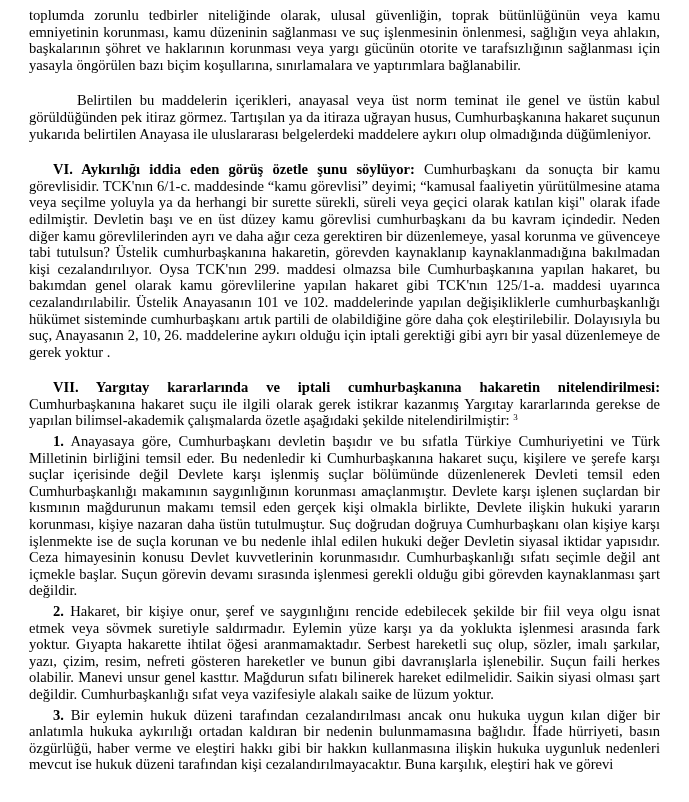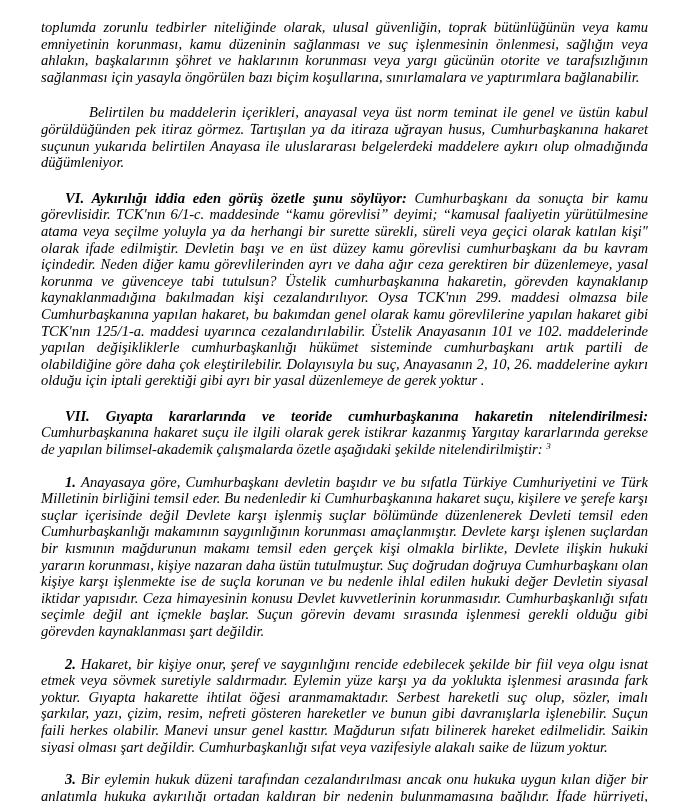--- a/index.html
+++ b/index.html
@@ -18,23 +18,22 @@
       left: 25px;
       top: 3px;
       width: 639px;
       font-family: "Liberation Serif", "DejaVu Serif", serif;
       font-size: 14.6px;
       line-height: 16.6px;
       color: #000000;
       text-align: justify;
     }
     .para {
-      margin: 16px;
+      margin: 4px;
       text-align: justify;
-      font-style: italic;
     }
     .indent-wide { text-indent: 48px; }
     .indent-narrow { text-indent: 24px; }
     .gap-after { margin-bottom: 19px; }
     .bold { font-weight: bold; }
     sup {
       font-size: 9px;
       line-height: 0;
       vertical-align: 5px;
     }
@@ -46,21 +45,21 @@
 
   <p class="para gap-after">toplumda zorunlu tedbirler niteliğinde olarak, ulusal güvenliğin, toprak bütünlüğünün veya kamu emniyetinin korunması, kamu düzeninin sağlanması ve suç işlenmesinin önlenmesi, sağlığın veya ahlakın, başkalarının şöhret ve haklarının korunması veya yargı gücünün otorite ve tarafsızlığının sağlanması için yasayla öngörülen bazı biçim koşullarına, sınırlamalara ve yaptırımlara bağlanabilir.</p>
 
   <p class="para indent-wide gap-after">Belirtilen bu maddelerin içerikleri, anayasal veya üst norm teminat ile genel ve üstün kabul görüldüğünden pek itiraz görmez. Tartışılan ya da itiraza uğrayan husus, Cumhurbaşkanına hakaret suçunun yukarıda belirtilen Anayasa ile uluslararası belgelerdeki maddelere aykırı olup olmadığında düğümleniyor.</p>
 
   <p class="para indent-narrow gap-after">
     <span class="bold">VI. Aykırılığı iddia eden görüş özetle şunu söylüyor:</span><span> Cumhurbaşkanı da sonuçta bir kamu görevlisidir. TCK'nın 6/1-c. maddesinde “kamu görevlisi” deyimi; “kamusal faaliyetin yürütülmesine atama veya seçilme yoluyla ya da herhangi bir surette sürekli, süreli veya geçici olarak katılan kişi" olarak ifade edilmiştir. Devletin başı ve en üst düzey kamu görevlisi cumhurbaşkanı da bu kavram içindedir. Neden diğer kamu görevlilerinden ayrı ve daha ağır ceza gerektiren bir düzenlemeye, yasal korunma ve güvenceye tabi tutulsun? Üstelik cumhurbaşkanına hakaretin, görevden kaynaklanıp kaynaklanmadığına bakılmadan kişi cezalandırılıyor. Oysa TCK'nın 299. maddesi olmazsa bile Cumhurbaşkanına yapılan hakaret, bu bakımdan genel olarak kamu görevlilerine yapılan hakaret gibi TCK'nın 125/1-a. maddesi uyarınca cezalandırılabilir. Üstelik Anayasanın 101 ve 102. maddelerinde yapılan değişikliklerle cumhurbaşkanlığı hükümet sisteminde cumhurbaşkanı artık partili de olabildiğine göre daha çok eleştirilebilir. Dolayısıyla bu suç, Anayasanın 2, 10, 26. maddelerine aykırı olduğu için iptali gerektiği gibi ayrı bir yasal düzenlemeye de gerek yoktur .</span>
   </p>
 
   <p class="para indent-narrow">
-    <span class="bold">VII. Gıyapta kararlarında ve teoride cumhurbaşkanına hakaretin nitelendirilmesi:</span><span> Cumhurbaşkanına hakaret suçu ile ilgili olarak gerek istikrar kazanmış Yargıtay kararlarında gerekse de yapılan bilimsel-akademik çalışmalarda özetle aşağıdaki şekilde nitelendirilmiştir: </span><sup>3</sup>
+    <span class="bold">VII. Yargıtay kararlarında ve iptali cumhurbaşkanına hakaretin nitelendirilmesi:</span><span> Cumhurbaşkanına hakaret suçu ile ilgili olarak gerek istikrar kazanmış Yargıtay kararlarında gerekse de yapılan bilimsel-akademik çalışmalarda özetle aşağıdaki şekilde nitelendirilmiştir: </span><sup>3</sup>
   </p>
 
   <p class="para indent-narrow">
     <span class="bold">1.</span><span> Anayasaya göre, Cumhurbaşkanı devletin başıdır ve bu sıfatla Türkiye Cumhuriyetini ve Türk Milletinin birliğini temsil eder. Bu nedenledir ki Cumhurbaşkanına hakaret suçu, kişilere ve şerefe karşı suçlar içerisinde değil Devlete karşı işlenmiş suçlar bölümünde düzenlenerek Devleti temsil eden Cumhurbaşkanlığı makamının saygınlığının korunması amaçlanmıştır. Devlete karşı işlenen suçlardan bir kısmının mağdurunun makamı temsil eden gerçek kişi olmakla birlikte, Devlete ilişkin hukuki yararın korunması, kişiye nazaran daha üstün tutulmuştur. Suç doğrudan doğruya Cumhurbaşkanı olan kişiye karşı işlenmekte ise de suçla korunan ve bu nedenle ihlal edilen hukuki değer Devletin siyasal iktidar yapısıdır. Ceza himayesinin konusu Devlet kuvvetlerinin korunmasıdır. Cumhurbaşkanlığı sıfatı seçimle değil ant içmekle başlar. Suçun görevin devamı sırasında işlenmesi gerekli olduğu gibi görevden kaynaklanması şart değildir.</span>
   </p>
 
   <p class="para indent-narrow">
     <span class="bold">2.</span><span> Hakaret, bir kişiye onur, şeref ve saygınlığını rencide edebilecek şekilde bir fiil veya olgu isnat etmek veya sövmek suretiyle saldırmadır. Eylemin yüze karşı ya da yoklukta işlenmesi arasında fark yoktur. Gıyapta hakarette ihtilat öğesi aranmamaktadır. Serbest hareketli suç olup, sözler, imalı şarkılar, yazı, çizim, resim, nefreti gösteren hareketler ve bunun gibi davranışlarla işlenebilir. Suçun faili herkes olabilir. Manevi unsur genel kasttır. Mağdurun sıfatı bilinerek hareket edilmelidir. Saikin siyasi olması şart değildir. Cumhurbaşkanlığı sıfat veya vazifesiyle alakalı saike de lüzum yoktur.</span>
   </p>
 

